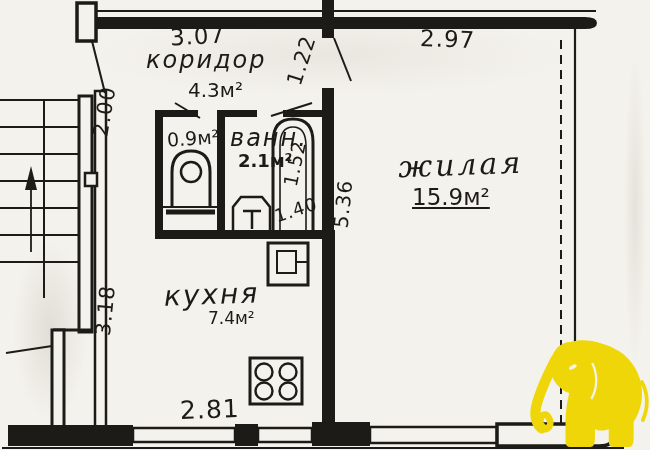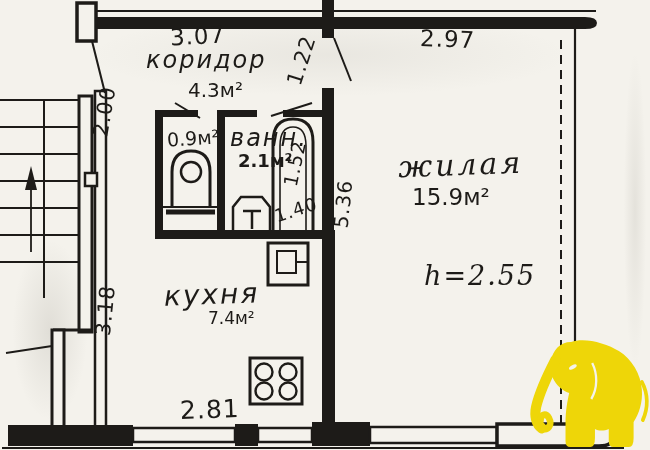--- a/index.html
+++ b/index.html
@@ -139,22 +139,21 @@
   <div class="lbl dim rot" style="left:76px;top:101px;width:58px;transform:rotate(-80deg);">2.00</div>
 
   <div class="lbl" style="left:167px;top:129px;font-size:19px;transform:rotate(-4deg);">0.9м²</div>
   <div class="lbl room" style="left:230px;top:126px;font-size:24px;font-style:italic;">ванн.</div>
   <div class="lbl" style="left:238px;top:152px;font-size:18px;font-weight:bold;">2.1м²</div>
   <div class="lbl dim rot" style="left:267px;top:154px;width:56px;font-size:19px;transform:rotate(-78deg);">1.52</div>
   <div class="lbl dim rot" style="left:272px;top:201px;width:48px;font-size:18px;transform:rotate(-18deg);">1.40</div>
   <div class="lbl dim rot" style="left:316px;top:194px;width:54px;font-size:20px;transform:rotate(-84deg);">5.36</div>
 
   <div class="lbl script" style="left:398px;top:150px;font-size:30px;letter-spacing:3px;transform:rotate(-2deg);">жилая</div>
-  <div class="lbl" style="left:412px;top:186px;font-size:23px;">15.9м²</div>
-  <div class="lbl script" style="left:424px;top:262px;font-size:27px;letter-spacing:2px;">h=2.55</div>
+  <div class="lbl" style="left:412px;top:186px;font-size:23px;text-decoration:underline;">15.9м²</div>
 
   <div class="lbl room" style="left:164px;top:281px;font-size:28px;transform:rotate(-2deg);">кухня</div>
   <div class="lbl" style="left:184px;top:310px;font-size:17px;margin-left:24px;">7.4м²</div>
   <div class="lbl dim rot" style="left:79px;top:300px;width:54px;transform:rotate(-84deg);">3.18</div>
   <div class="lbl dim" style="left:180px;top:397px;font-size:25px;transform:rotate(-2deg);">2.81</div>
 
   <svg class="wm" width="150" height="122" viewBox="0 0 150 122">
     <g transform="translate(14,0) scale(0.92,1)">
       <path class="e" d="M62,12 C50,12 42,20 40,32 C39,39 40,45 44,51 C48,57 54,61 60,63
                C58,71 56,81 56,93 L56,111 Q56,117 61,117 L83,117 Q88,117 88,108 L88,99

